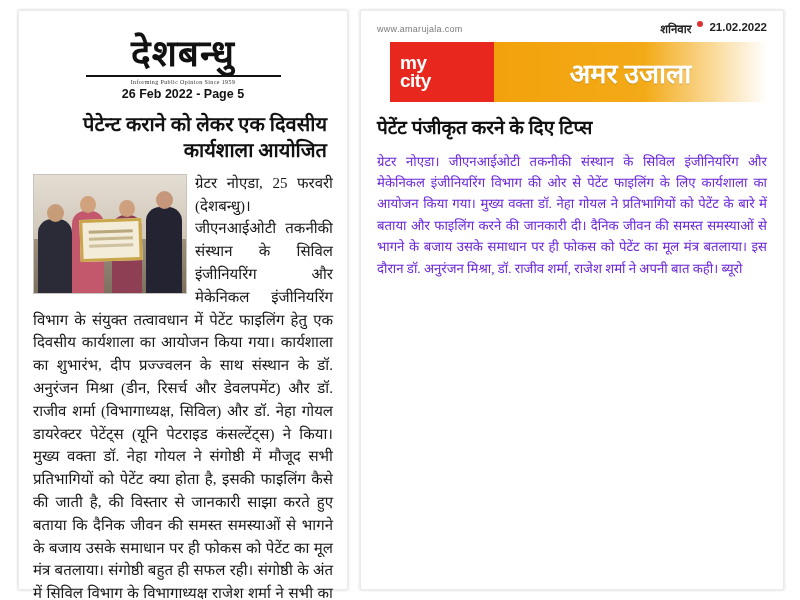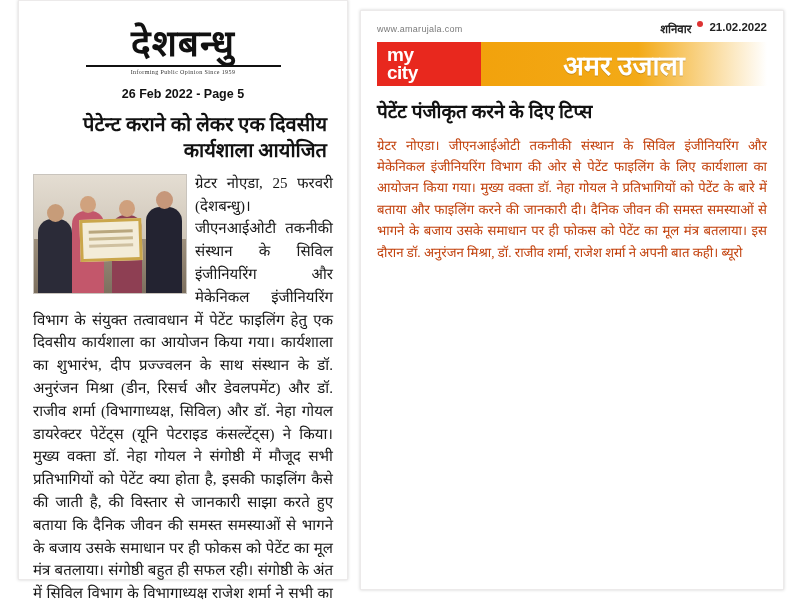--- a/index.html
+++ b/index.html
@@ -16,21 +16,21 @@
     width: 800px;
     height: 600px;
     background: #ffffff;
     overflow: hidden;
   }
 
   
   .clip-left {
     position: absolute;
     left: 18px;
-    top: 0;
+    top: 10px;
     width: 330px;
     height: 580px;
     background: #ffffff;
     box-shadow: 0 0 3px rgba(0,0,0,0.18);
     border: 1px solid #eceaea;
     box-sizing: border-box;
     padding: 8px 14px 6px 14px;
   }
 
   .masthead {
@@ -53,21 +53,21 @@
     background: #111;
     margin: 3px auto 2px auto;
   }
   .masthead-tag {
     font-size: 6px;
     letter-spacing: 0.4px;
     color: #333;
     font-family: "Liberation Serif", serif;
   }
   .masthead-date {
-    margin-top: 12px;
+    margin-top: 2px;
     font-size: 12.5px;
     font-weight: bold;
     color: #111;
     font-family: "Liberation Sans", sans-serif;
   }
 
   .headline {
     text-align: right;
     font-size: 20px;
     font-weight: bold;
@@ -151,22 +151,23 @@
     font-family: "Liberation Sans", sans-serif;
     padding-bottom: 4px;
   }
   .r-site { font-size: 9px; color: #7a7a7a; letter-spacing: 0.3px; }
   .r-dateline { font-size: 11.5px; color: #222; font-weight: bold; display:flex; align-items:flex-start; gap:6px;}
   .r-dot { width: 6px; height: 6px; border-radius: 50%; background: #d33; display:inline-block; }
 
   .r-nameplate {
     display: flex;
     align-items: stretch;
-    height: 44px;
+    height: 60px;
     margin-top: 2px;
+    margin-left: 13px;
   }
   .r-mycity {
     background: #e8281e;
     color: #ffffff;
     width: 104px;
     display: flex;
     flex-direction: column;
     justify-content: center;
     padding-left: 10px;
     box-sizing: border-box;
@@ -195,21 +196,21 @@
     font-size: 19px;
     font-weight: bold;
     color: #111;
     font-family: "Liberation Serif", serif;
     line-height: 1.3;
   }
   .r-body {
     font-size: 13.2px;
     line-height: 1.62;
     text-align: justify;
-    color: #c2410c;
+    color: #6d28d9;
     font-family: "Liberation Serif", serif;
   }
 </style>
 </head>
 <body>
 
 <div class="page">
 
   <div class="clip-left">
 

